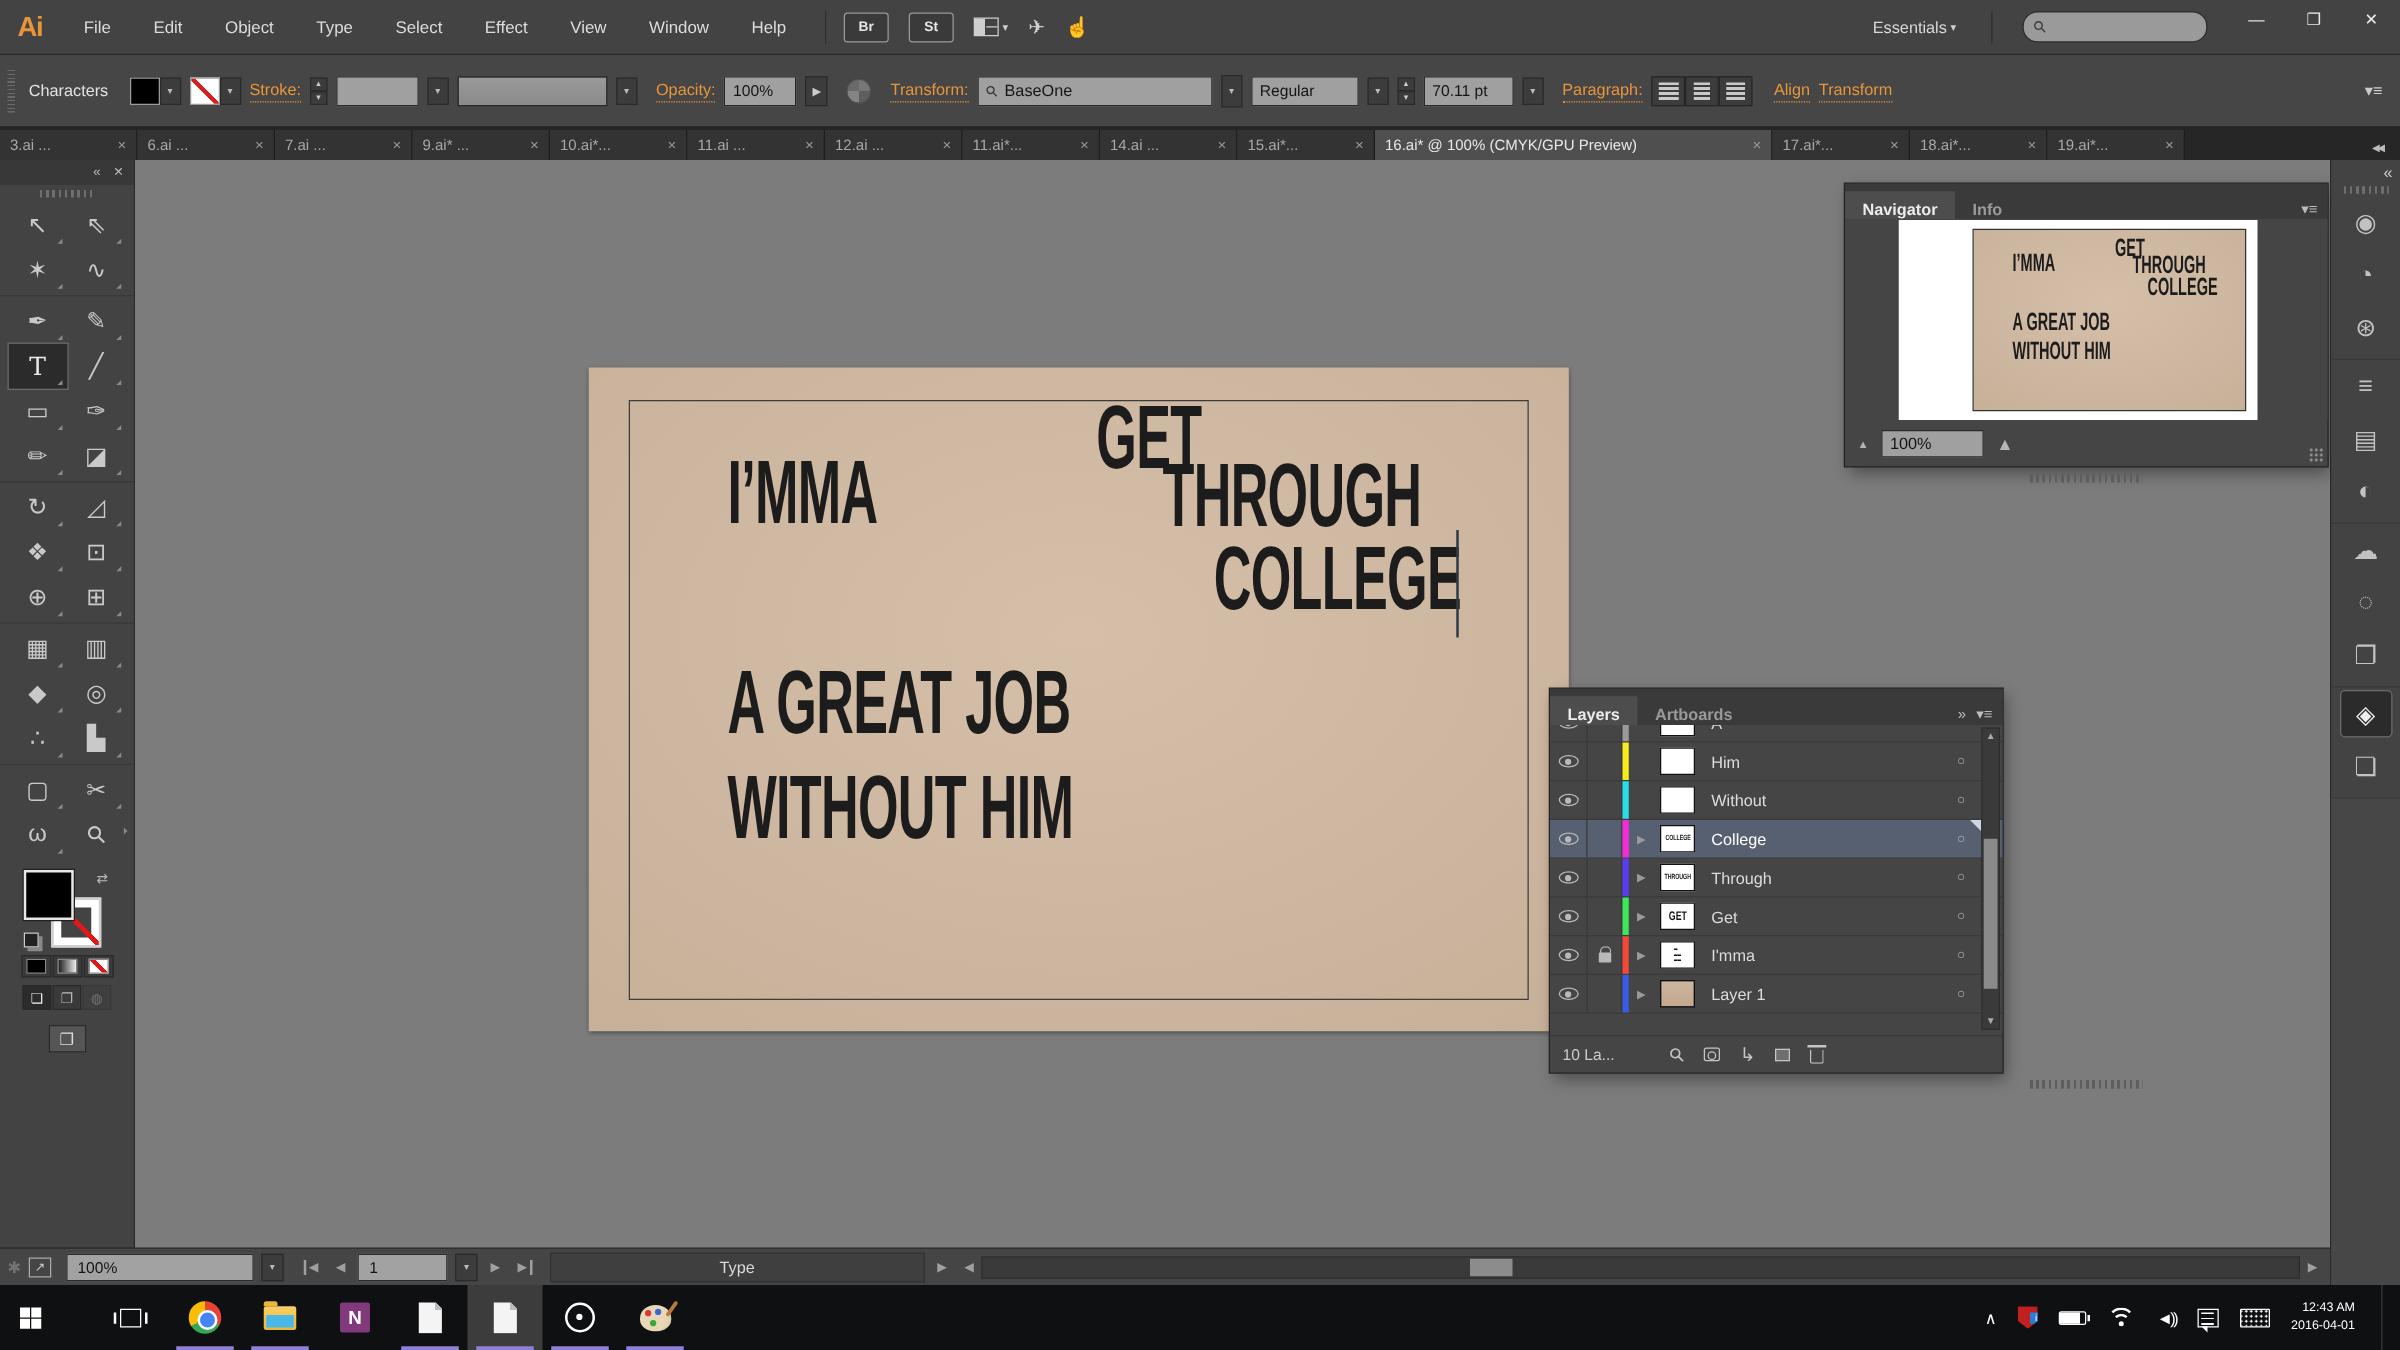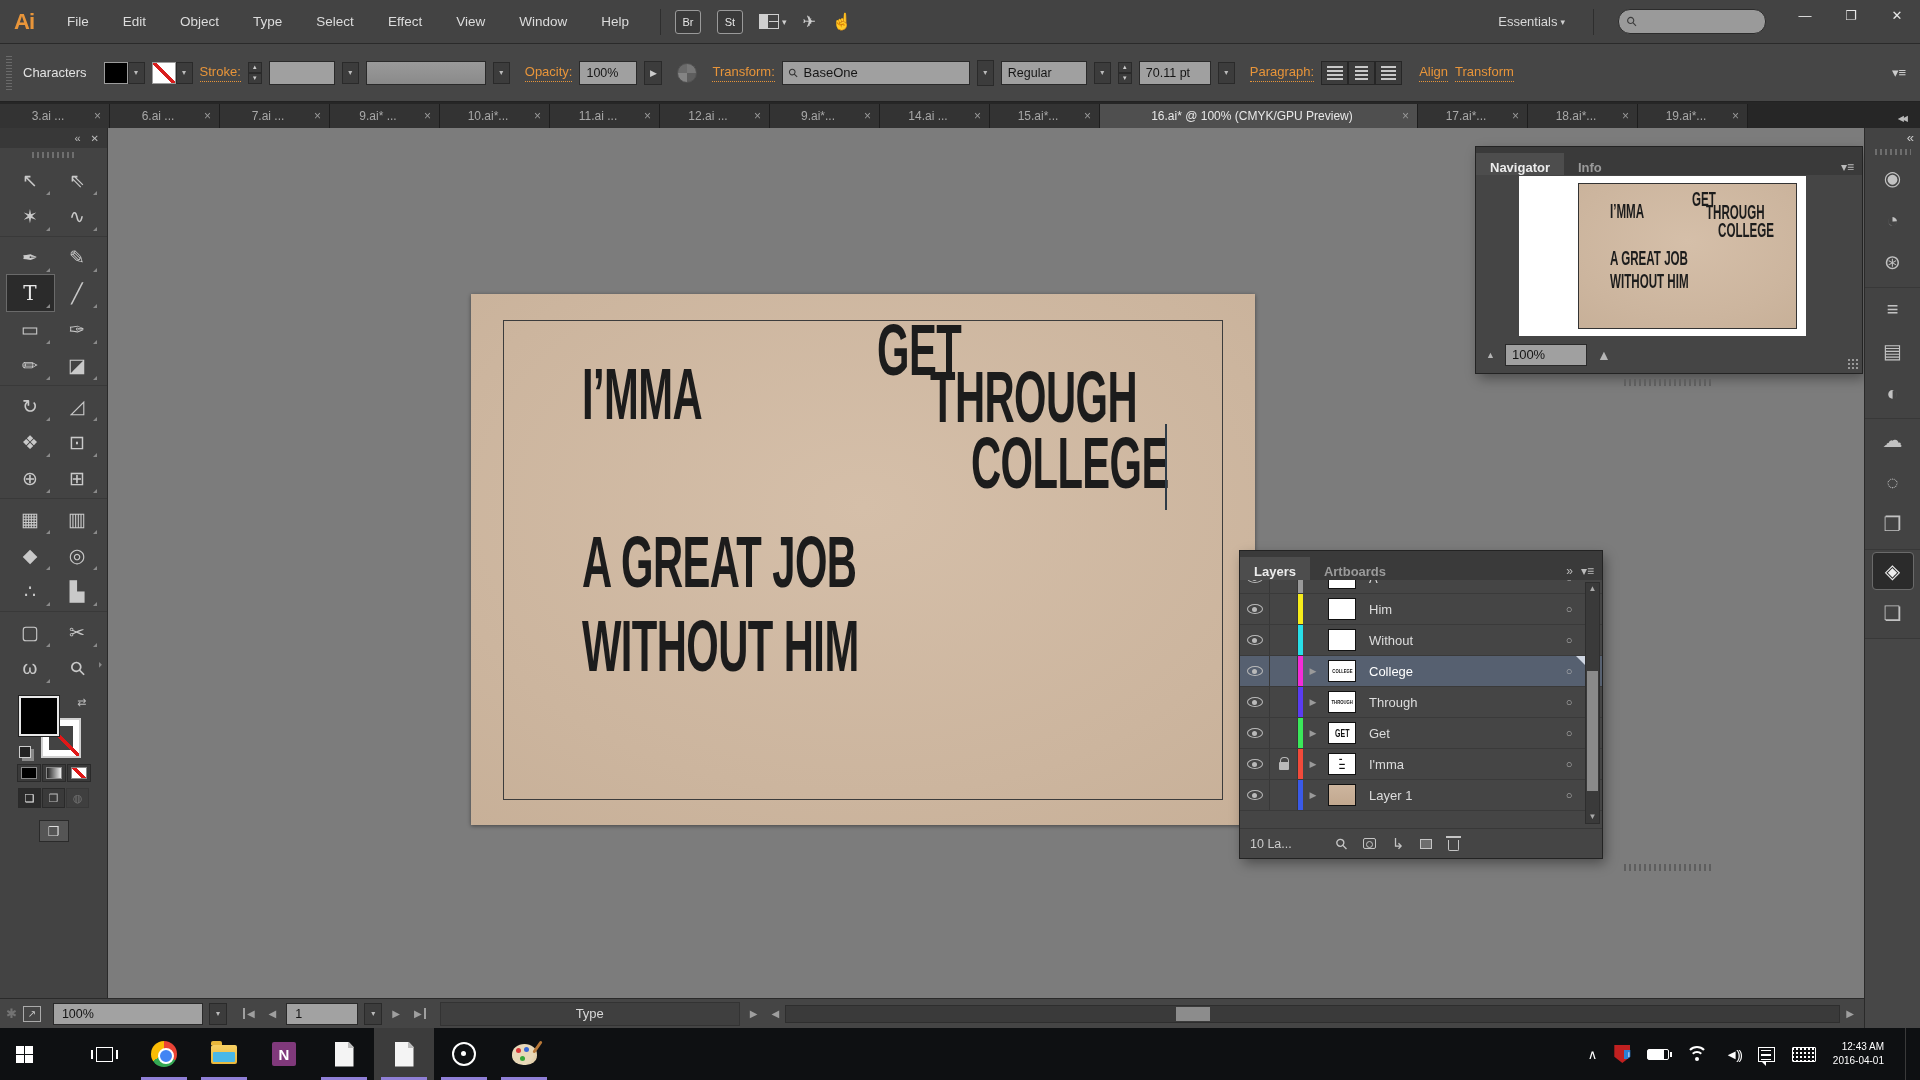--- a/index.html
+++ b/index.html
@@ -6,22 +6,22 @@
   html,body { width:1920px; height:1080px; background:#000; overflow:hidden; }
   body { font-family:"Liberation Sans", sans-serif; font-size:13px; color:#d6d6d6; }
   .app { width:1920px; height:1080px; display:flex; flex-direction:column; }
 
   
   .menubar { height:44px; background:#434343; display:flex; align-items:center; border-bottom:1px solid #2a2a2a; position:relative; }
   .ai-logo { color:#e8953a; font-weight:bold; font-size:22px; padding:0 16px 0 14px; letter-spacing:-1px; }
   .menus { display:flex; align-items:center; height:100%; }
   .menu-item { padding:0 17px; line-height:43px; font-size:13.5px; color:#dcdcdc; }
   .mb-divider { width:1px; height:26px; background:#2e2e2e; margin:0 14px; }
-  .plugin-btn { width:26px; height:24px; border:1px solid #9a9a9a; border-radius:3px; margin-right:16px;
-    display:flex; align-items:center; justify-content:center; font-size:11px; color:#e5e5e5; background:#3a3a3a; }
+  .plugin-btn { width:36px; height:24px; border:1px solid #9a9a9a; border-radius:3px; margin-right:16px;
+    display:flex; align-items:center; justify-content:center; font-size:11px; color:#e5e5e5; background:#3a3a3a;font-weight:bold; }
   .mb-icon { color:#cfcfcf; font-size:16px; margin-right:16px; display:flex; align-items:center; }
   .arrange-icon { width:20px; height:15px; border:1px solid #cfcfcf; display:inline-block; position:relative; background:linear-gradient(90deg,#cfcfcf 0 8px,#434343 8px 9px,#434343 100%); }
   .arrange-icon::after { content:""; position:absolute; left:9px; top:6px; right:0; height:1px; background:#cfcfcf; }
   .caret-dn { font-size:9px; color:#cfcfcf; margin-left:3px; }
   .mb-right { margin-left:auto; display:flex; align-items:center; height:100%; }
   .workspace { display:flex; align-items:center; color:#d8d8d8; font-size:13px; padding:0 14px; }
   .search-pill { width:148px; height:25px; background:#9a9a9a; border:1px solid #2c2c2c; border-radius:12px;
     display:flex; align-items:center; padding:0 8px; margin:0 16px 0 10px; }
   .search-pill .mag { color:#3c3c3c; font-size:13px; transform:rotate(-45deg); }
   .search-pill input { border:none; background:transparent; outline:none; width:110px; font-size:12px; color:#222; }
@@ -53,21 +53,21 @@
   .align-btn i { display:block; width:16px; height:14px;
     background:repeating-linear-gradient(0deg,#c9c9c9 0 2px,transparent 2px 4px); }
   .align-btn.c i { width:13px; }
   .align-btn.r i { width:15px; }
   .panel-menu { margin-left:auto; color:#ccc; font-size:13px; padding-right:8px; white-space:nowrap; }
 
   
   .tabbar { height:26px; background:#262626; display:flex; align-items:flex-end; position:relative; }
   .tab { height:24px; background:#333; border-right:1px solid #1d1d1d; display:flex; align-items:center;
     padding:0 8px; width:110px; flex:none; }
-  .tab-label { color:#a8a8a8; font-size:12px; white-space:nowrap; overflow:hidden; flex:1;text-align:center; }
+  .tab-label { color:#a8a8a8; font-size:12px; white-space:nowrap; overflow:hidden; flex:1; }
   .tab-close { color:#9a9a9a; font-size:12px; margin-left:6px; }
   .tab.active { background:#4f4f4f; width:318px; }
   .tab.active .tab-label { color:#e8e8e8; }
   .tab-overflow { position:absolute; right:14px; bottom:5px; color:#bbb; font-size:13px; letter-spacing:-2px; }
 
   
   .mainwrap { display:flex; height:900px; }
   .leftcol { display:flex; flex-direction:column; width:1864px; }
   .workarea { display:flex; height:870px; }
 
@@ -368,21 +368,21 @@
         </div>
         <div class="tab">
           <span class="tab-label">11.ai ...</span>
           <span class="tab-close">×</span>
         </div>
         <div class="tab">
           <span class="tab-label">12.ai ...</span>
           <span class="tab-close">×</span>
         </div>
         <div class="tab">
-          <span class="tab-label">9.ai*...</span>
+          <span class="tab-label">11.ai*...</span>
           <span class="tab-close">×</span>
         </div>
         <div class="tab">
           <span class="tab-label">14.ai ...</span>
           <span class="tab-close">×</span>
         </div>
         <div class="tab">
           <span class="tab-label">15.ai*...</span>
           <span class="tab-close">×</span>
         </div>

